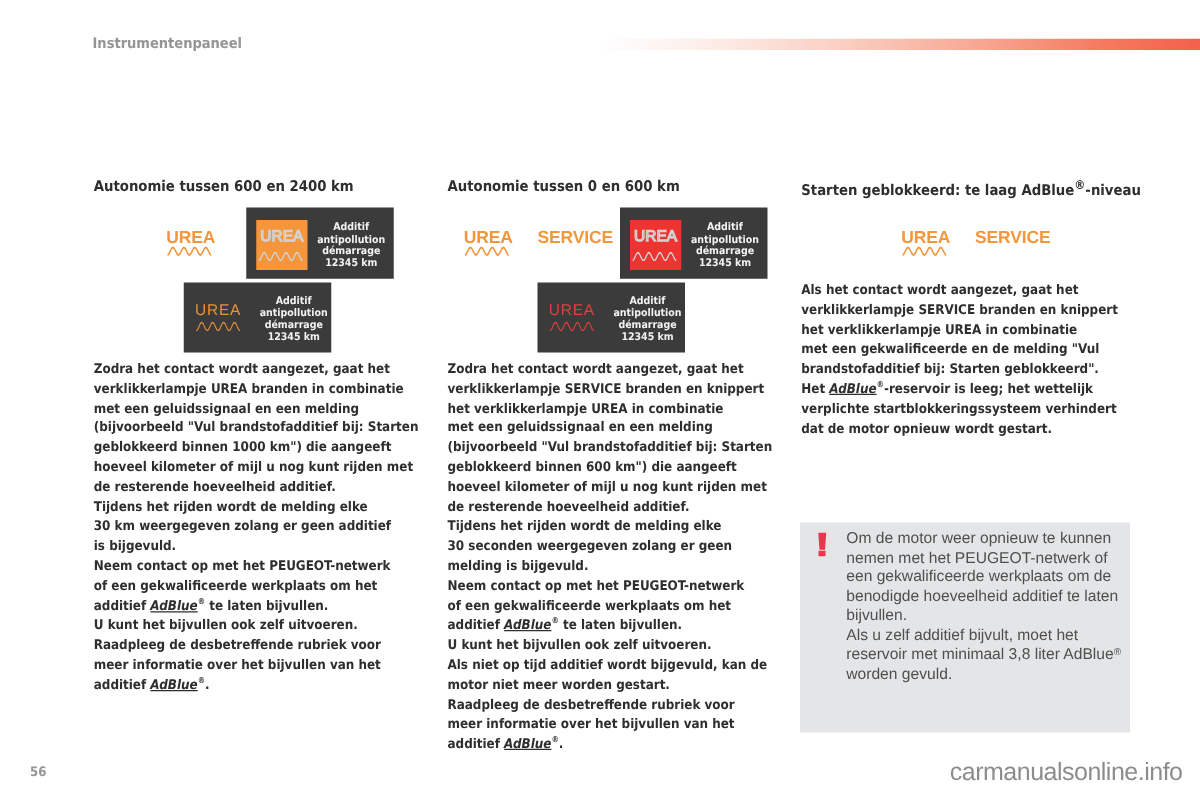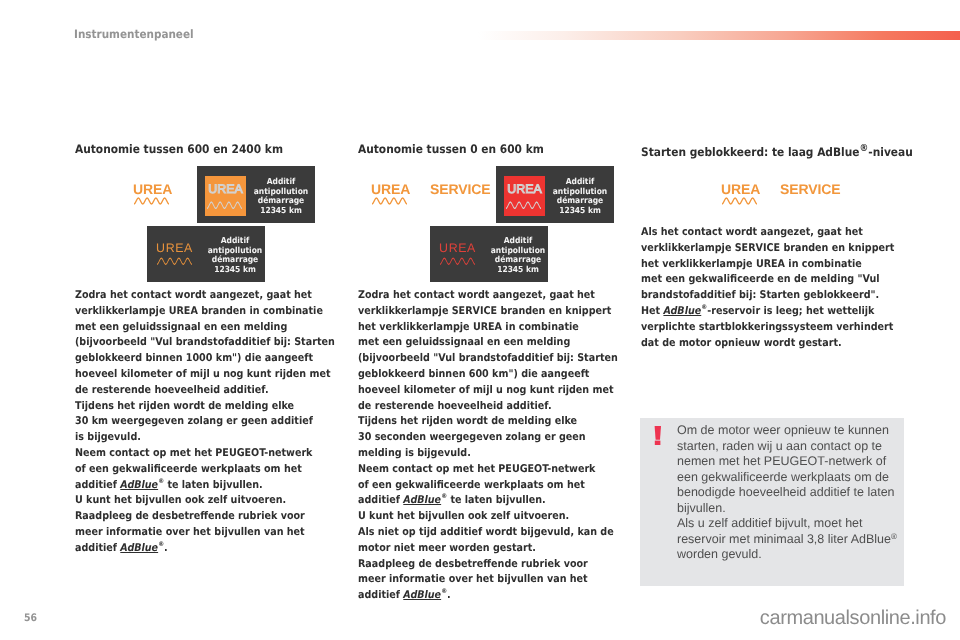--- a/index.html
+++ b/index.html
@@ -210,21 +210,20 @@
     <p>verplichte startblokkeringssysteem verhindert</p>
     <p>dat de motor opnieuw wordt gestart.</p>
   </div>
   <div class="warnbox">
     <svg class="warn-icon" width="10" height="20" viewBox="0 0 10 20">
         <path d="M1.6 0 H8.0 L7.0 13.8 H2.6 Z" fill="#EE3451"></path>
         <rect x="1.8" y="14.6" width="5.6" height="4.4" fill="#EE3451"></rect>
       </svg>
     <div class="warn-txt">
       <p>Om de motor weer opnieuw te kunnen</p>
-      <p>starten, raden wij u aan contact op te</p>
       <p>nemen met het PEUGEOT-netwerk of</p>
       <p>een gekwalificeerde werkplaats om de</p>
       <p>benodigde hoeveelheid additief te laten</p>
       <p>bijvullen.</p>
       <p>Als u zelf additief bijvult, moet het</p>
       <p>reservoir met minimaal 3,8 liter AdBlue<sup>®</sup></p>
       <p>worden gevuld.</p>
     </div>
   </div>
   <div class="pg-num">56</div>

